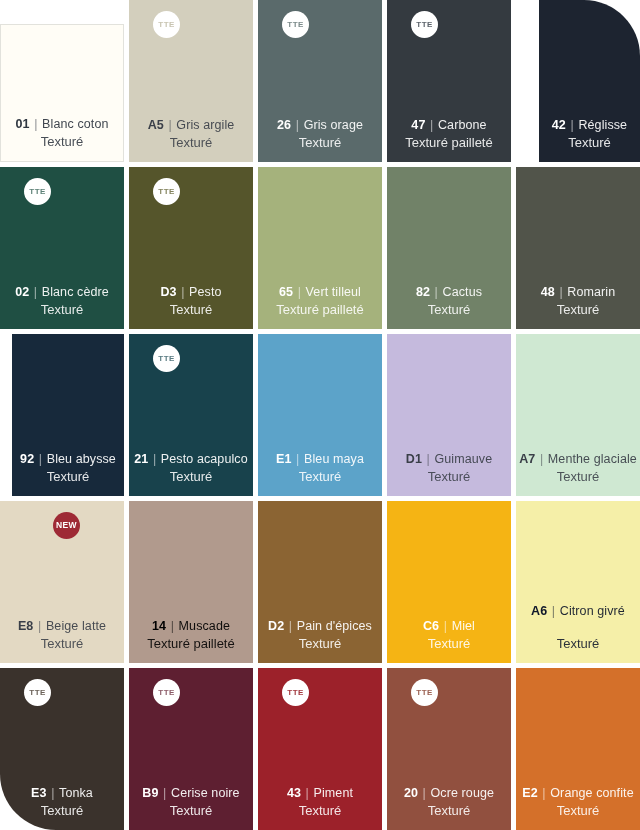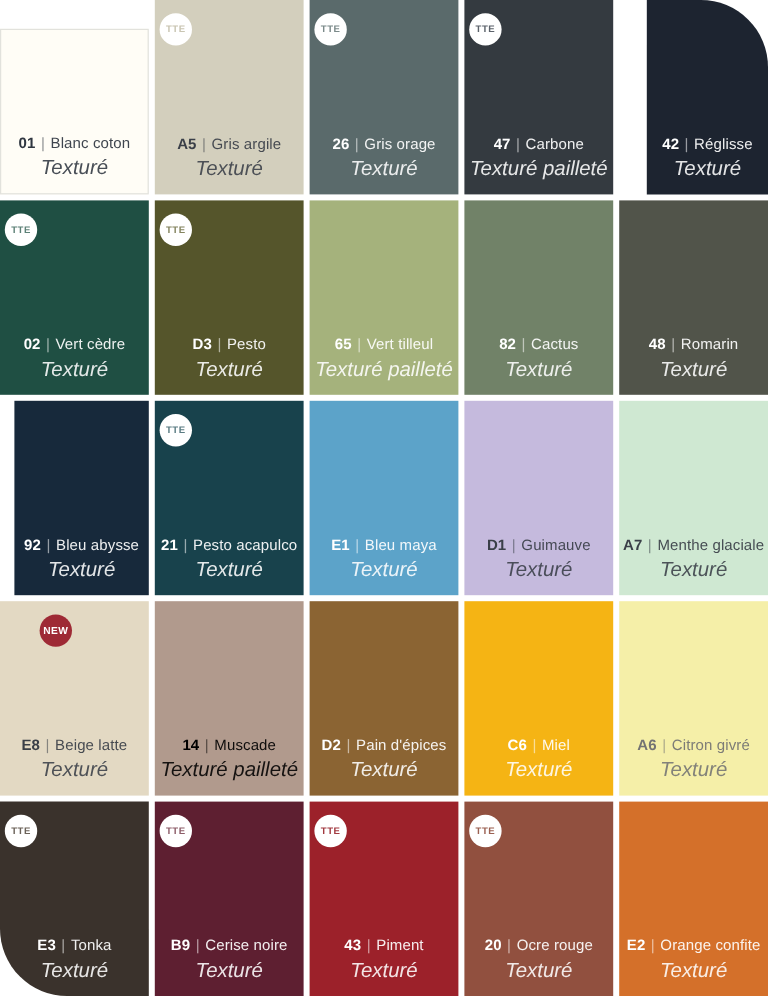--- a/index.html
+++ b/index.html
@@ -39,21 +39,21 @@
   .swatch.corner-tr { border-top-right-radius: 56px; margin-left: 23px; }
   .swatch.corner-bl { border-bottom-left-radius: 56px; }
 
   .swatch.outlined {
     border: 1px solid #e2e2dc;
   }
 
   .badge {
     position: absolute;
     top: 11px;
-    left: 4px;
+    left: 24px;
     width: 27px;
     height: 27px;
     border-radius: 50%;
     display: flex;
     align-items: center;
     justify-content: center;
     font-size: 8px;
     font-weight: 700;
     letter-spacing: 0.4px;
     line-height: 1;
@@ -80,22 +80,21 @@
   }
   .label-main .sep {
     opacity: 0.55;
     padding: 0 1px;
   }
   .label-main .name {
     font-weight: 400;
     opacity: 0.92;
   }
   .label-sub {
-    font-size: 17px;
-    font-style: italic;
+    font-size: 13px;
     line-height: 1.25;
     margin-top: 2px;
     opacity: 0.88;
     white-space: nowrap;
   }
 </style>
 </head>
 <body>
 
 <div id="palette-grid" style="gap: 5px; background: rgb(255, 255, 255); grid-template-columns: repeat(5, 1fr); grid-template-rows: repeat(5, 1fr);">
@@ -117,21 +116,21 @@
       <div class="badge tte" style="color: rgb(92, 99, 107);">TTE</div>
       <div class="label-main"><span class="code">47</span><span class="sep"> | </span><span class="name">Carbone</span></div>
       <div class="label-sub">Texturé pailleté</div>
     </div>
     <div class="swatch corner-tr" style="background: rgb(29, 36, 48); color: rgb(255, 255, 255); border-top-right-radius: 56px;">
       <div class="label-main"><span class="code">42</span><span class="sep"> | </span><span class="name">Réglisse</span></div>
       <div class="label-sub">Texturé</div>
     </div>
     <div class="swatch" style="background: rgb(31, 79, 67); color: rgb(255, 255, 255);">
       <div class="badge tte" style="color: rgb(93, 129, 119);">TTE</div>
-      <div class="label-main"><span class="code">02</span><span class="sep"> | </span><span class="name">Vert cèdre</span></div>
+      <div class="label-main"><span class="code">02</span><span class="sep"> | </span><span class="name">Blanc cèdre</span></div>
       <div class="label-sub">Texturé</div>
     </div>
     <div class="swatch" style="background: rgb(85, 85, 43); color: rgb(255, 255, 255);">
       <div class="badge tte" style="color: rgb(132, 132, 95);">TTE</div>
       <div class="label-main"><span class="code">D3</span><span class="sep"> | </span><span class="name">Pesto</span></div>
       <div class="label-sub">Texturé</div>
     </div>
     <div class="swatch" style="background: rgb(165, 178, 124); color: rgb(255, 255, 255);">
       <div class="label-main"><span class="code">65</span><span class="sep"> | </span><span class="name">Vert tilleul</span></div>
       <div class="label-sub">Texturé pailleté</div>
@@ -175,21 +174,21 @@
       <div class="label-sub">Texturé pailleté</div>
     </div>
     <div class="swatch" style="background: rgb(139, 100, 51); color: rgb(255, 255, 255);">
       <div class="label-main"><span class="code">D2</span><span class="sep"> | </span><span class="name">Pain d'épices</span></div>
       <div class="label-sub">Texturé</div>
     </div>
     <div class="swatch" style="background: rgb(245, 180, 20); color: rgb(255, 255, 255);">
       <div class="label-main"><span class="code">C6</span><span class="sep"> | </span><span class="name">Miel</span></div>
       <div class="label-sub">Texturé</div>
     </div>
-    <div class="swatch" style="background: rgb(245, 239, 168); color: #737373;">
+    <div class="swatch" style="background: rgb(245, 239, 168); color: #0f172a; gap: 15px;">
       <div class="label-main"><span class="code">A6</span><span class="sep"> | </span><span class="name">Citron givré</span></div>
       <div class="label-sub">Texturé</div>
     </div>
     <div class="swatch corner-bl" style="background: rgb(58, 50, 44); color: rgb(255, 255, 255); border-bottom-left-radius: 56px;">
       <div class="badge tte" style="color: rgb(107, 98, 89);">TTE</div>
       <div class="label-main"><span class="code">E3</span><span class="sep"> | </span><span class="name">Tonka</span></div>
       <div class="label-sub">Texturé</div>
     </div>
     <div class="swatch" style="background: rgb(94, 31, 49); color: rgb(255, 255, 255);">
       <div class="badge tte" style="color: rgb(140, 92, 104);">TTE</div>

